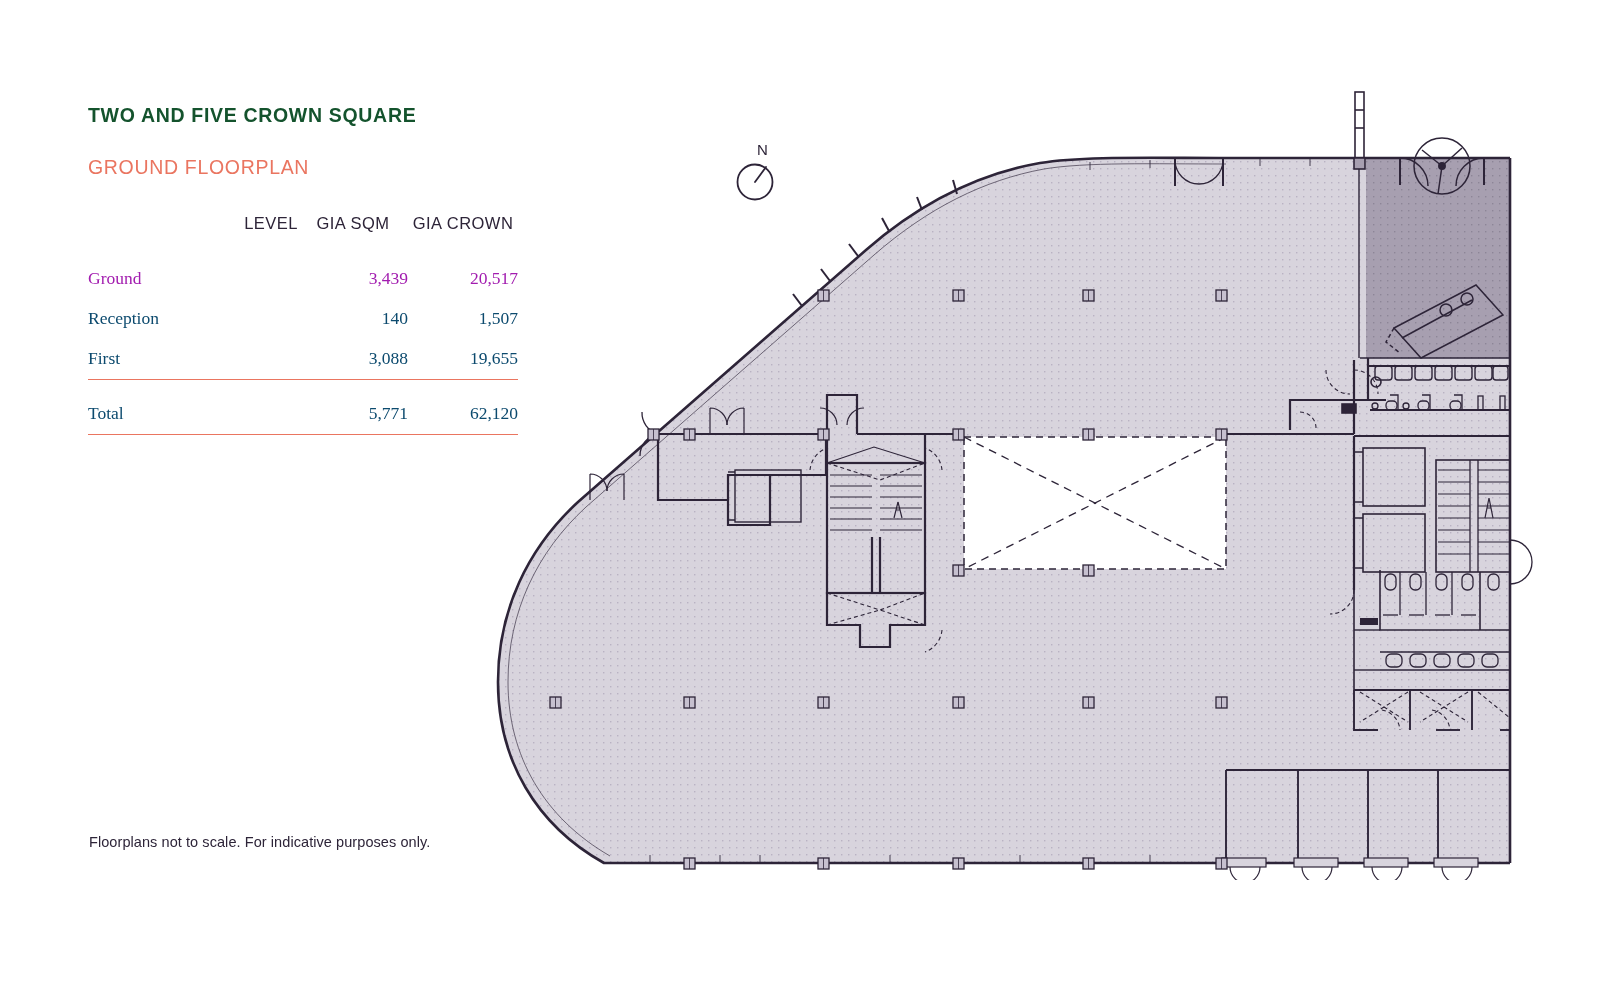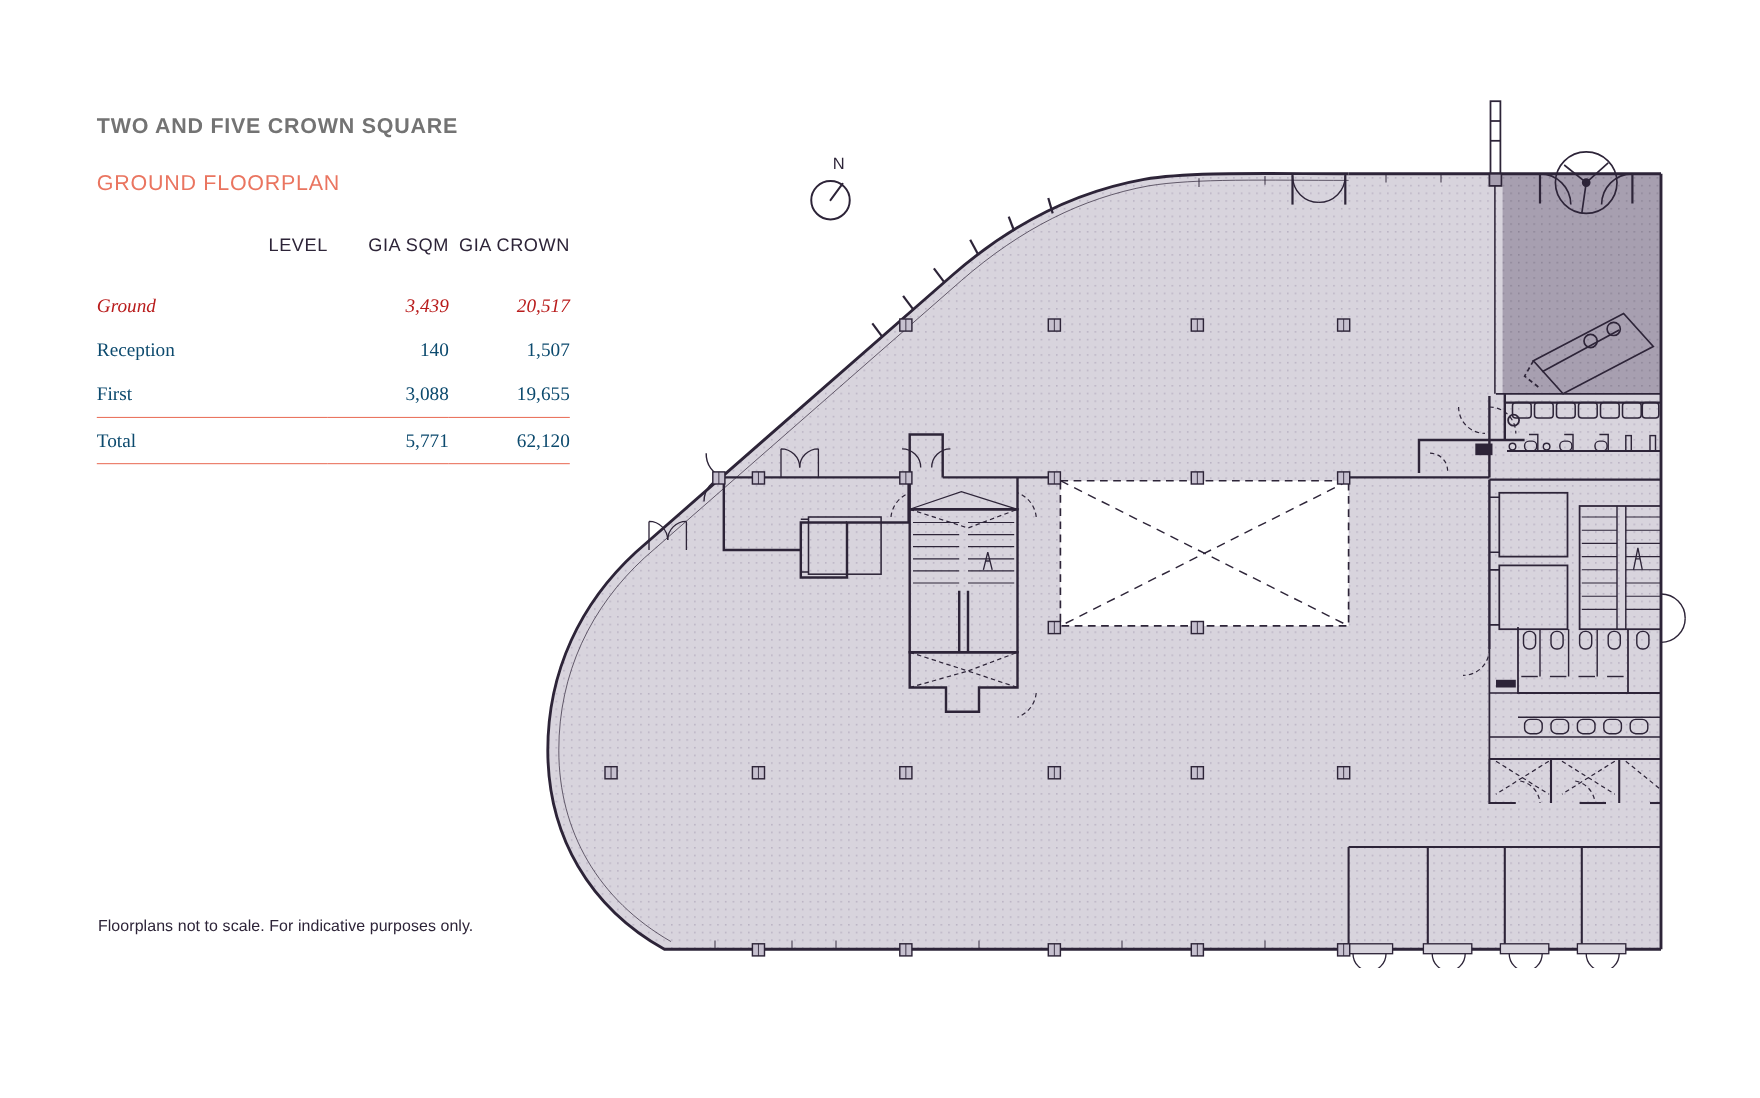--- a/index.html
+++ b/index.html
@@ -25,21 +25,21 @@
     width: 432px;
   }
 
   #title-block { margin-bottom: 34px; }
 
   .title-main {
     font-family: "Liberation Sans", sans-serif;
     font-size: 19.5px;
     letter-spacing: 0.035em;
     font-weight: 700;
-    color: #737373;
+    color: #14532d;
     line-height: 1.22;
     white-space: nowrap;
   }
   .title-sub {
     font-family: "Liberation Sans", sans-serif;
     font-size: 19.5px;
     letter-spacing: 0.035em;
     font-weight: 400;
     color: #ea7560;
     line-height: 1.22;
@@ -57,42 +57,42 @@
   #areas-table col.c-sqm   { width: 110px; }
   #areas-table col.c-sqft  { width: 110px; }
 
   #areas-table thead th {
     font-family: "Liberation Sans", sans-serif;
     font-weight: 400;
     font-size: 16.5px;
     letter-spacing: 0.03em;
     color: #2d2438;
     padding: 0 0 26px 0;
-    text-align: right;
+    text-align: center;
     vertical-align: bottom;
   }
   #areas-table thead th.th-level { text-align: right; }
 
   #areas-table tbody td {
     font-family: "Liberation Serif", serif;
     font-size: 17.5px;
     color: #0c4a6e;
     padding: 9.5px 0;
     text-align: right;
     vertical-align: baseline;
     white-space: nowrap;
   }
   #areas-table tbody td.td-level { text-align: left; }
 
-  #areas-table tbody tr.row-highlight td { color: #b91c1c; font-style: italic; }
+  #areas-table tbody tr.row-highlight td { color: #a21caf; }
 
   #areas-table tbody tr.row-total td {
     border-top: 1.5px solid #ea7560;
     border-bottom: 1.5px solid #ea7560;
-    padding-top: 10px;
+    padding-top: 23px;
     padding-bottom: 10px;
   }
 
   
   #disclaimer {
     position: absolute;
     left: 89px;
     top: 834px;
     font-family: "Liberation Sans", sans-serif;
     font-size: 14.5px;

